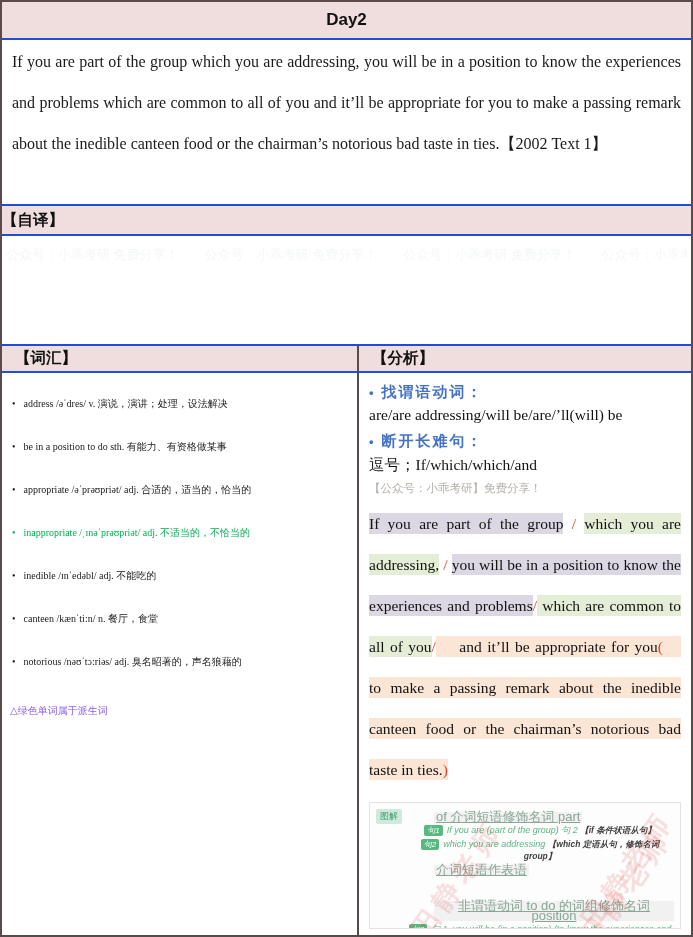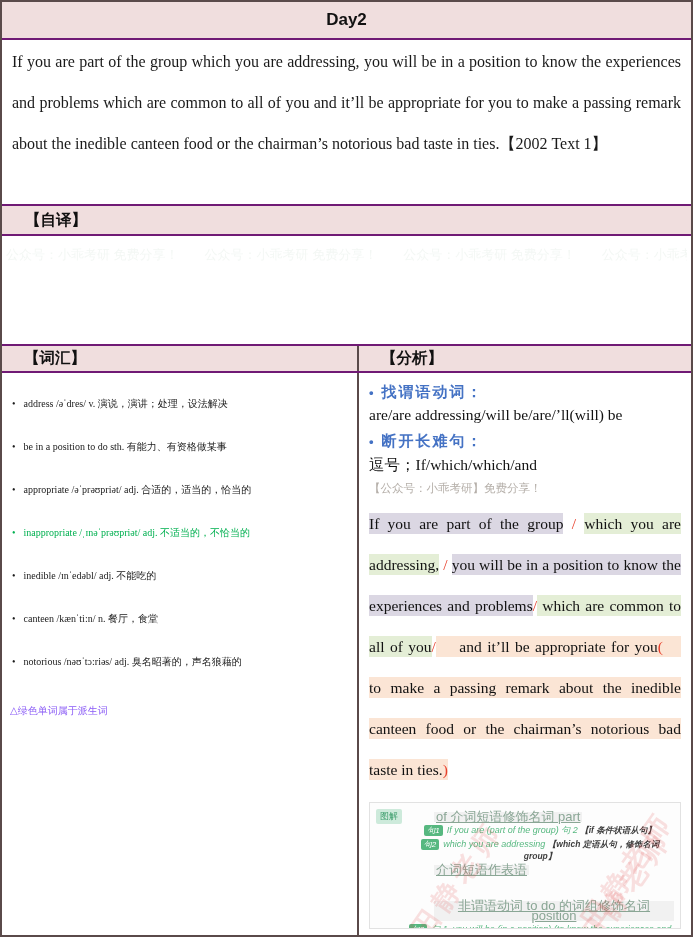--- a/index.html
+++ b/index.html
@@ -3,37 +3,37 @@
 <meta charset="utf-8">
 <style>
   html,body{margin:0;padding:0;background:#ffffff;}
   body{width:693px;height:937px;overflow:hidden;}
   .doc{
     width:693px;height:937px;box-sizing:border-box;
     border:2px solid #5a4a4a;display:flex;flex-direction:column;
     background:#fff;color:#1a1a1a;
     font-family:"Liberation Serif", "DejaVu Serif", serif;
   }
-  .row{border-bottom:2px solid #701a75;box-sizing:border-box;}
+  .row{border-bottom:2px solid #1d4ed8;box-sizing:border-box;}
 
   .title-row{height:38px;background:#f0dede;display:flex;align-items:center;justify-content:center;
     font-family:"Liberation Sans", sans-serif;font-weight:bold;font-size:17px;color:#111;}
 
   .passage{height:166px;padding:1px 10px 0 10px;font-size:16px;line-height:41px;text-align:justify;overflow:hidden;}
 
   .band{background:#f0dede;font-weight:bold;font-size:15.5px;color:#111;}
-  .self-band{height:30px;display:flex;align-items:center;padding-left:23px;}
+  .self-band{height:30px;display:flex;align-items:center;padding-left:0;}
 
   .empty-cell{height:110px;padding:10px 4px 0 4px;overflow:hidden;}
   .faint-wm{color:rgba(140,180,150,0.10);font-size:13px;white-space:nowrap;overflow:hidden;
     font-family:"Liberation Sans", sans-serif;}
 
   .split{display:flex;}
   .split-head{height:27px;}
-  .cell{display:flex;align-items:center;padding-left:22px;box-sizing:border-box;}
+  .cell{display:flex;align-items:center;padding-left:13px;box-sizing:border-box;}
   .cell-l{width:357px;border-right:2px solid #5a4a4a;box-sizing:border-box;}
   .cell-r{flex:1;}
   .split-body{flex:1;border-bottom:none;overflow:hidden;}
 
   .vocab{display:block;padding:8px 8px 0 8px;font-size:10px;line-height:29px;overflow:hidden;}
   .vocab-item{margin-top:14px;text-align:justify;}
   .vocab-item.first{margin-top:8px;}
   .bullet-dot{margin:0 8px 0 2px;}
   .vocab-item.green{color:#00b050;}
   .vocab-note{color:#8b5cf6;margin-top:20px;}

